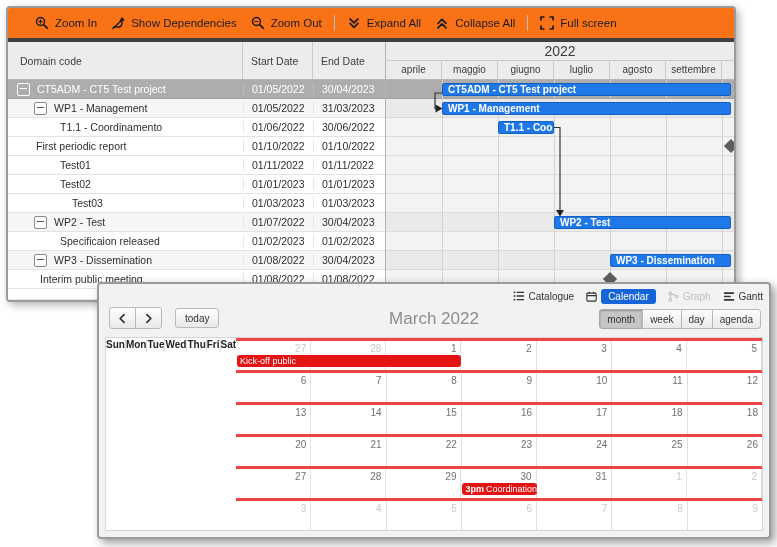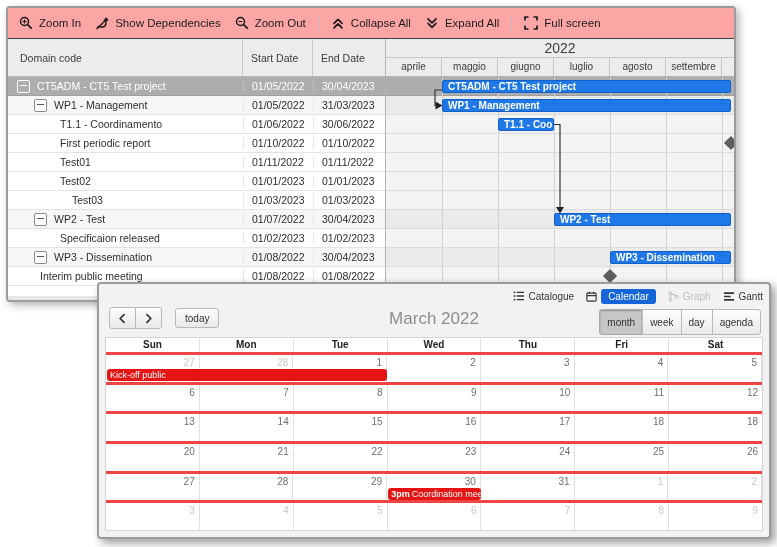--- a/index.html
+++ b/index.html
@@ -1,21 +1,21 @@
 <!DOCTYPE html>
 <html><head>
 <meta charset="utf-8">
 <style>
   html,body{margin:0;padding:0;background:#fff;font-family:"Liberation Sans",sans-serif;}
   body{width:777px;height:547px;position:relative;overflow:hidden;-webkit-font-smoothing:antialiased;}
 
   
   .gwin{position:absolute;left:6px;top:6px;width:726px;height:292px;background:#f0f0f0;
         border:2px solid #9b9b9b;border-radius:4px;box-shadow:3px 3px 8px rgba(0,0,0,.30);overflow:hidden;}
-  .gtoolbar{height:30px;background:#fca5a5;border-bottom:1px solid #404040;display:flex;align-items:center;padding-left:4px;}
+  .gtoolbar{height:30px;background:#f97316;border-bottom:4px solid #404040;display:flex;align-items:center;padding-left:20px;}
   .tbtn{display:inline-flex;align-items:center;gap:6px;padding:4px 7px;font-size:11.5px;color:#1b1b1b;cursor:default;white-space:nowrap;}
   .tsep{width:1px;height:16px;background:#bdbdbd;margin:0 5px;}
   .ic{display:inline-flex;align-items:center;justify-content:center;}
   .ic svg{display:block;}
 
   .gbody{display:flex;height:257px;}
   .gtable{width:377px;flex:none;background:#fff;}
   .gtimeline{flex:1;position:relative;border-left:1px solid #b3b3b3;background:#f3f3f3;overflow:hidden;}
 
   .ghead{display:flex;height:38px;background:#ececec;border-bottom:1px solid #b5b5b5;box-sizing:border-box;}
@@ -62,26 +62,26 @@
   .cnav{height:26px;position:relative;margin:3px 2px 4px;flex:none;}
   .navgrp{position:absolute;left:2px;top:0;display:flex;}
   .cbtn{background:linear-gradient(#fdfdfd,#e9e9e9);border:1px solid #b9b9b9;color:#333;font-size:10px;
         display:inline-flex;align-items:center;justify-content:center;box-sizing:border-box;}
   .navgrp .cbtn{width:27px;height:22px;}
   .navgrp .cbtn:first-child{border-radius:3px 0 0 3px;}
   .navgrp .cbtn:last-child{border-radius:0 3px 3px 0;margin-left:-1px;}
   .todaybtn{position:absolute;left:68px;top:1px;height:20px;padding:0 9px;border-radius:3px;}
   .ctitle{position:absolute;left:0;right:0;top:2px;text-align:center;font-size:17px;color:#8d8d8d;}
   .viewgrp{position:absolute;right:0;top:2px;display:flex;}
-  .viewgrp .cbtn{height:26px;padding:0 7px;margin-left:-1px;}
+  .viewgrp .cbtn{height:20px;padding:0 7px;margin-left:-1px;}
   .viewgrp .cbtn:first-child{border-radius:3px 0 0 3px;margin-left:0;}
   .viewgrp .cbtn:last-child{border-radius:0 3px 3px 0;}
   .viewgrp .cbtn.active{background:#c6c6c6;box-shadow:inset 0 1px 2px rgba(0,0,0,.25);border-color:#a8a8a8;}
 
-  .cgrid{flex:1;background:#fff;border:1px solid #d5d5d5;display:flex;flex-direction:column;overflow:hidden;}
+  .cgrid{flex:1;background:#fff;border:1px solid #d5d5d5;display:flex;overflow:hidden;}
   .cdayhead{display:flex;height:14px;flex:none;}
   .cdh{flex:1;font-size:10px;font-weight:bold;color:#222;text-align:center;line-height:14px;border-right:1px solid #e0e0e0;}
   .cdh:last-child{border-right:none;}
   .cweek{flex:1;display:flex;position:relative;border-top:3px solid #ef4444;}
   .cday{flex:1;border-right:1px solid #e0e0e0;box-sizing:border-box;}
   .cday:last-child{border-right:none;}
   .cnum{display:block;text-align:right;padding:2px 4px 0 0;font-size:10px;color:#707070;}
   .cday.other .cnum{color:#c9c9c9;}
   .cevent{position:absolute;top:14px;height:12px;background:#e51414;border-radius:3px;color:#fff;font-size:9px;
           line-height:12px;padding-left:3px;white-space:nowrap;overflow:hidden;}
@@ -120,34 +120,34 @@
             <line x1="8.6" y1="8.6" x2="12.7" y2="12.7" stroke="currentColor" stroke-width="1.8"></line>
             <line x1="3.6" y1="5.5" x2="7.4" y2="5.5" stroke="currentColor" stroke-width="1.2"></line>
           </svg>
         </span>
         <span class="tlbl">Zoom Out</span>
       </div>
       <div class="tsep"></div>
       <div class="tbtn">
         <span class="ic">
           <svg width="14" height="14" viewBox="0 0 14 14">
+            <polyline points="3,2.8 7,6.8 11,2.8" fill="none" stroke="currentColor" stroke-width="1.7" stroke-linecap="round" stroke-linejoin="round"></polyline>
+            <polyline points="3,7.3 7,11.3 11,7.3" fill="none" stroke="currentColor" stroke-width="1.7" stroke-linecap="round" stroke-linejoin="round"></polyline>
+          </svg>
+        </span>
+        <span class="tlbl">Expand All</span>
+      </div>
+      <div class="tbtn">
+        <span class="ic">
+          <svg width="14" height="14" viewBox="0 0 14 14">
             <polyline points="3,7.3 7,3.3 11,7.3" fill="none" stroke="currentColor" stroke-width="1.7" stroke-linecap="round" stroke-linejoin="round"></polyline>
             <polyline points="3,11.8 7,7.8 11,11.8" fill="none" stroke="currentColor" stroke-width="1.7" stroke-linecap="round" stroke-linejoin="round"></polyline>
           </svg>
         </span>
         <span class="tlbl">Collapse All</span>
-      </div>
-      <div class="tbtn">
-        <span class="ic">
-          <svg width="14" height="14" viewBox="0 0 14 14">
-            <polyline points="3,2.8 7,6.8 11,2.8" fill="none" stroke="currentColor" stroke-width="1.7" stroke-linecap="round" stroke-linejoin="round"></polyline>
-            <polyline points="3,7.3 7,11.3 11,7.3" fill="none" stroke="currentColor" stroke-width="1.7" stroke-linecap="round" stroke-linejoin="round"></polyline>
-          </svg>
-        </span>
-        <span class="tlbl">Expand All</span>
       </div>
       <div class="tsep"></div>
       <div class="tbtn">
         <span class="ic">
           <svg width="14" height="14" viewBox="0 0 14 14">
             <path d="M1,4.5 L1,1 L4.5,1 M9.5,1 L13,1 L13,4.5 M13,9.5 L13,13 L9.5,13 M4.5,13 L1,13 L1,9.5" fill="none" stroke="currentColor" stroke-width="1.7"></path>
           </svg>
         </span>
         <span class="tlbl">Full screen</span>
       </div>
@@ -177,21 +177,21 @@
             <div class="cdate last">31/03/2023</div>
           </div>
           <div class="grow">
             <div class="cname" style="padding-left: 52px;">
               <span>T1.1 - Coordinamento</span>
             </div>
             <div class="cdate">01/06/2022</div>
             <div class="cdate last">30/06/2022</div>
           </div>
           <div class="grow">
-            <div class="cname" style="padding-left: 52px; align-items: flex-end;">
+            <div class="cname" style="padding-left: 28px; align-items: flex-end;">
               <span>First periodic report</span>
             </div>
             <div class="cdate">01/10/2022</div>
             <div class="cdate last">01/10/2022</div>
           </div>
           <div class="grow">
             <div class="cname" style="padding-left: 52px;">
               <span>Test01</span>
             </div>
             <div class="cdate">01/11/2022</div>

